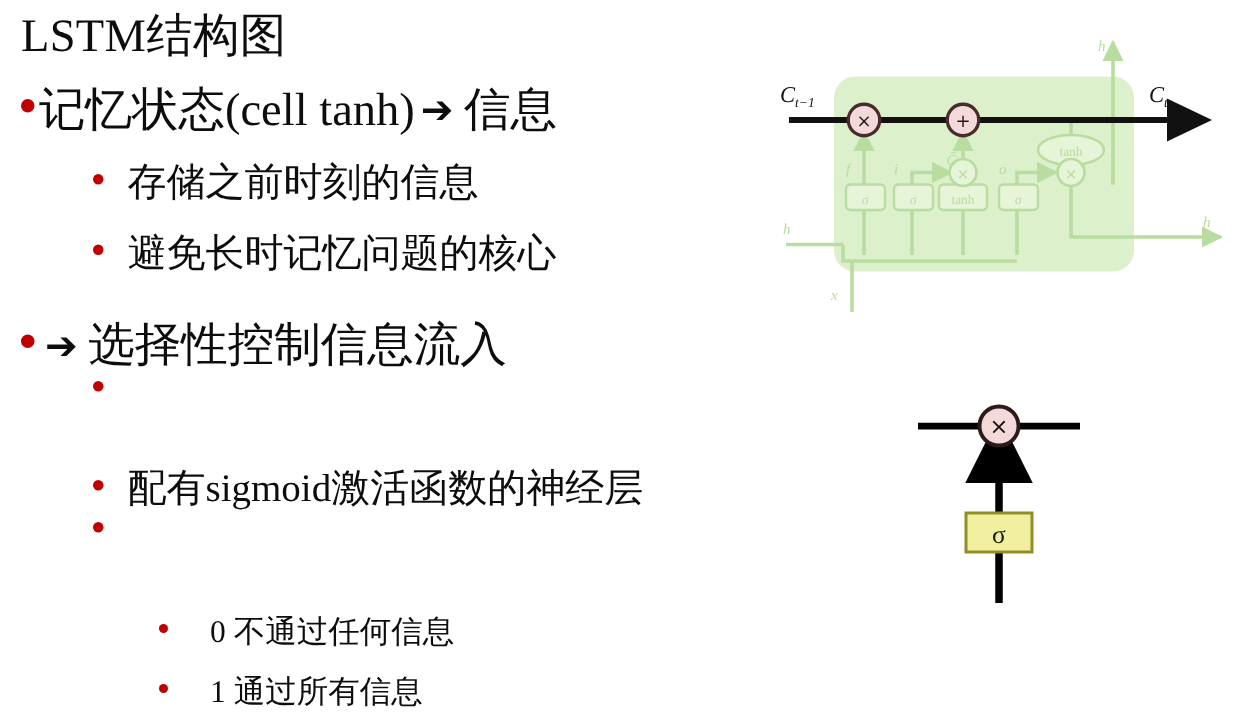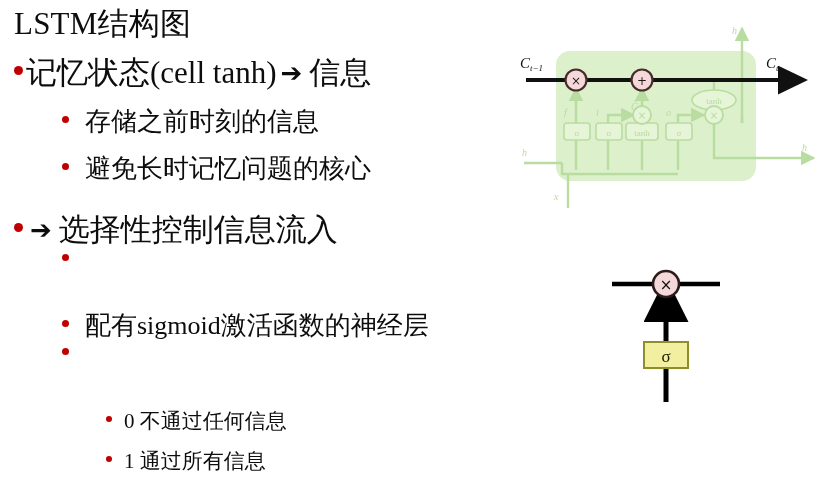--- a/index.html
+++ b/index.html
@@ -105,21 +105,21 @@
     height: 6px;
     border-radius: 50%;
     background: #c00000;
     display: inline-block;
     position: relative;
     top: -6px;
     flex: none;
   }
   .l3 .txt {
     display: inline-block;
-    margin-left: 12px;
+    margin-left: 28px;
   }
 
   
   #lstm-cell-diagram {
     position: absolute;
     left: 518px;
     top: 18px;
     width: 300px;
     height: 190px;
   }

